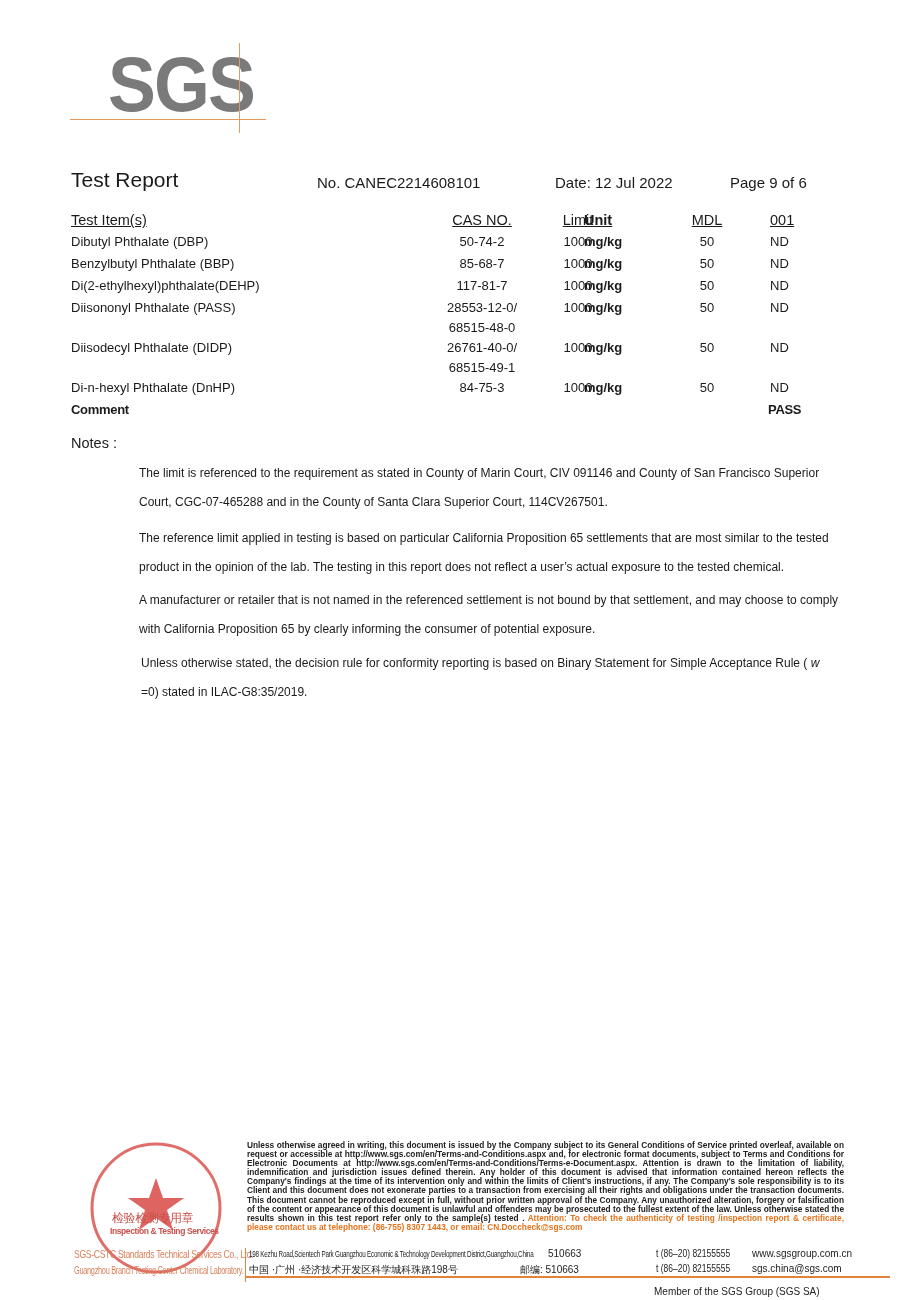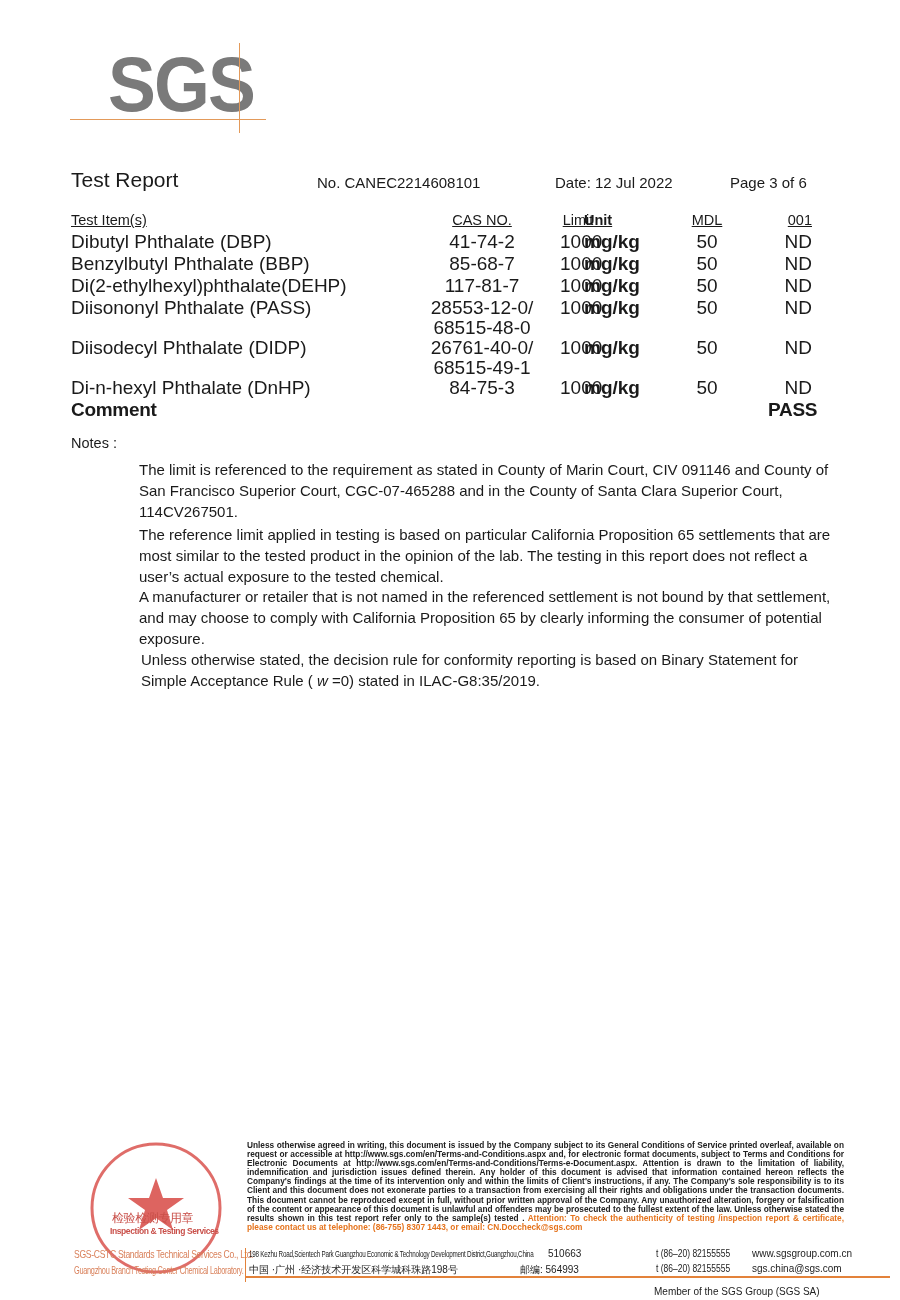--- a/index.html
+++ b/index.html
@@ -9,31 +9,31 @@
   
   .logo-text { left:108px; top:44px; font-size:78px; font-weight:bold; color:#7a7a7a;
                letter-spacing:-2px; line-height:80px; transform:scaleX(0.92); transform-origin:left; }
   .logo-hline { left:70px; top:119px; width:196px; height:1px; background:#e39a5a; }
   .logo-vline { left:239px; top:43px; width:1px; height:90px; background:#e39a5a; }
   
   .title { left:71px; top:168px; font-size:21px; }
   .hdr { top:174px; font-size:15px; }
   
   .th { top:212px; font-size:14.5px; text-decoration:underline; }
-  .cell { font-size:19px; line-height:20px; }
+  .cell { font-size:13px; line-height:20px; }
   .c-name { left:71px; }
   .c-cas { left:428px; width:108px; text-align:center; }
   .c-lim { left:560px; width:36px; text-align:center; }
   .c-unit { left:584px; width:40px; text-align:left;font-weight:bold; }
   .c-mdl { left:690px; width:34px; text-align:center; }
-  .c-res { left:770px; width:42px; text-align:right; }
+  .c-res { left:770px; width:42px; text-align:left; }
   .bold { font-weight:bold; letter-spacing:-0.3px; }
   
   .notes-label { left:71px; top:435px; font-size:14.5px; }
-  .note { left:139px; width:708px; font-size:15px; line-height:21px; }
+  .note { left:139px; width:708px; font-size:12px; line-height:29px; }
   
   .legal { left:247px; top:1141px; width:597px; font-size:8.3px; line-height:9.1px;
            text-align:justify; font-weight:bold; color:#222; }
   .legal a { color:#222; }
   .attn { color:#e5731c; }
   .attn a { color:#e5731c; }
   .foot-vline { left:245px; top:1248px; width:1px; height:34px; background:#e3823a; }
   .foot-hline { left:245px; top:1276px; width:645px; height:2px; background:#e3823a; }
   .foot-small { font-size:8.5px; color:#222; letter-spacing:-0.3px; }
   .foot-txt { font-size:10px; color:#222; }
@@ -45,32 +45,32 @@
 </head>
 <body>
 
 <div class="abs logo-text">SGS</div>
 <div class="abs logo-hline"></div>
 <div class="abs logo-vline"></div>
 
 <div class="abs title">Test Report</div>
 <div class="abs hdr" style="left:317px">No. CANEC2214608101</div>
 <div class="abs hdr" style="left:555px">Date: 12 Jul 2022</div>
-<div class="abs hdr" style="left:730px">Page 3 of 6</div>
+<div class="abs hdr" style="left:730px">Page 9 of 6</div>
 
 <div class="abs th c-name">Test Item(s)</div>
 <div class="abs th c-cas">CAS NO.</div>
 <div class="abs th c-lim">Limit</div>
 <div class="abs th c-unit">Unit</div>
 <div class="abs th c-mdl">MDL</div>
 <div class="abs th c-res">001</div>
 
 <div>
   <div class="abs cell c-name" style="top:232px">Dibutyl Phthalate (DBP)</div>
-  <div class="abs cell c-cas" style="top:232px">41-74-2</div>
+  <div class="abs cell c-cas" style="top:232px">50-74-2</div>
   <div class="abs cell c-lim" style="top:232px">1000</div>
   <div class="abs cell c-unit" style="top:232px">mg/kg</div>
   <div class="abs cell c-mdl" style="top:232px">50</div>
   <div class="abs cell c-res" style="top:232px">ND</div>
 </div>
 <div>
   <div class="abs cell c-name" style="top:254px">Benzylbutyl Phthalate (BBP)</div>
   <div class="abs cell c-cas" style="top:254px">85-68-7</div>
   <div class="abs cell c-lim" style="top:254px">1000</div>
   <div class="abs cell c-unit" style="top:254px">mg/kg</div>
@@ -129,18 +129,18 @@
 <div class="abs stamp-txt" style="left:74px;top:1248px;width:170px;white-space:nowrap;transform:scaleX(0.82);transform-origin:left">SGS-CSTC Standards Technical Services Co., Ltd.</div>
 <div class="abs stamp-txt" style="left:74px;top:1264px;width:200px;white-space:nowrap;transform:scaleX(0.70);transform-origin:left">Guangzhou Branch Testing Center Chemical Laboratory.</div>
 
 <div class="abs legal"><span>Unless otherwise agreed in writing, this document is issued by the Company subject to its General Conditions of Service printed overleaf, available on request or accessible at </span><a>http://www.sgs.com/en/Terms-and-Conditions.aspx</a><span> and, for electronic format documents, subject to Terms and Conditions for Electronic Documents at </span><a>http://www.sgs.com/en/Terms-and-Conditions/Terms-e-Document.aspx</a><span>. Attention is drawn to the limitation of liability, indemnification and jurisdiction issues defined therein. Any holder of this document is advised that information contained hereon reflects the Company's findings at the time of its intervention only and within the limits of Client's instructions, if any. The Company's sole responsibility is to its Client and this document does not exonerate parties to a transaction from exercising all their rights and obligations under the transaction documents. This document cannot be reproduced except in full, without prior written approval of the Company. Any unauthorized alteration, forgery or falsification of the content or appearance of this document is unlawful and offenders may be prosecuted to the fullest extent of the law. Unless otherwise stated the results shown in this test report refer only to the sample(s) tested .</span> <span class="attn"><span>Attention: To check the authenticity of testing /inspection report &amp; certificate, please contact us at telephone: (86-755) 8307 1443, or email: </span><a>CN.Doccheck@sgs.com</a></span></div>
 
 <div class="abs foot-vline"></div>
 <div class="abs foot-hline"></div>
 <div class="abs foot-small" style="left:249px;top:1249px;width:300px;white-space:nowrap;transform:scaleX(0.74);transform-origin:left">198 Kezhu Road,Scientech Park Guangzhou Economic &amp; Technology Development District,Guangzhou,China</div>
 <div class="abs foot-txt" style="left:548px;top:1248px">510663</div>
 <div class="abs foot-txt" style="left:249px;top:1263px;font-size:10px">中国 ·广州 ·经济技术开发区科学城科珠路198号</div>
-<div class="abs foot-txt" style="left:520px;top:1263px">邮编: 564993</div>
+<div class="abs foot-txt" style="left:520px;top:1263px">邮编: 510663</div>
 <div class="abs foot-txt" style="left:656px;top:1248px;transform:scaleX(0.85);transform-origin:left">t (86–20) 82155555</div>
 <div class="abs foot-txt" style="left:656px;top:1263px;transform:scaleX(0.85);transform-origin:left">t (86–20) 82155555</div>
 <div class="abs foot-txt" style="left:752px;top:1248px">www.sgsgroup.com.cn</div>
 <div class="abs foot-txt" style="left:752px;top:1263px">sgs.china@sgs.com</div>
 <div class="abs member">Member of the SGS Group (SGS SA)</div>
 
 </body></html>

